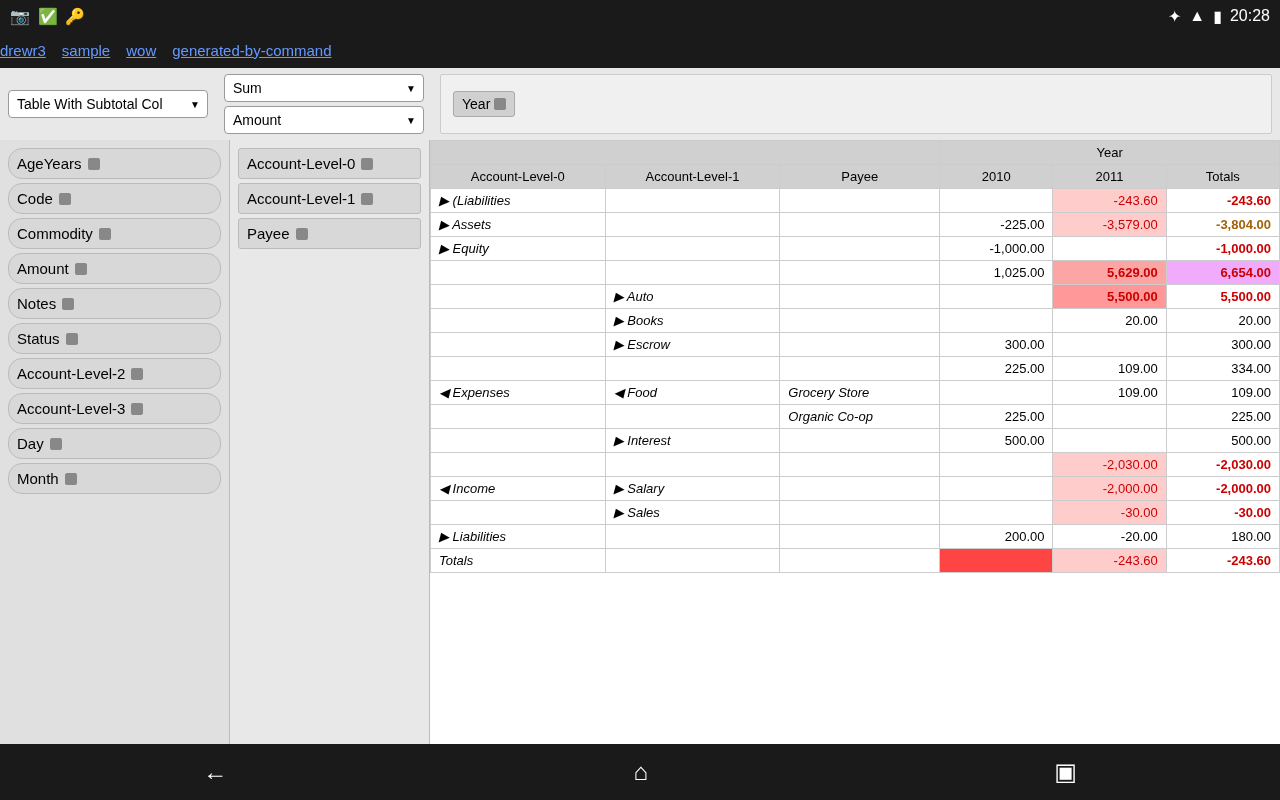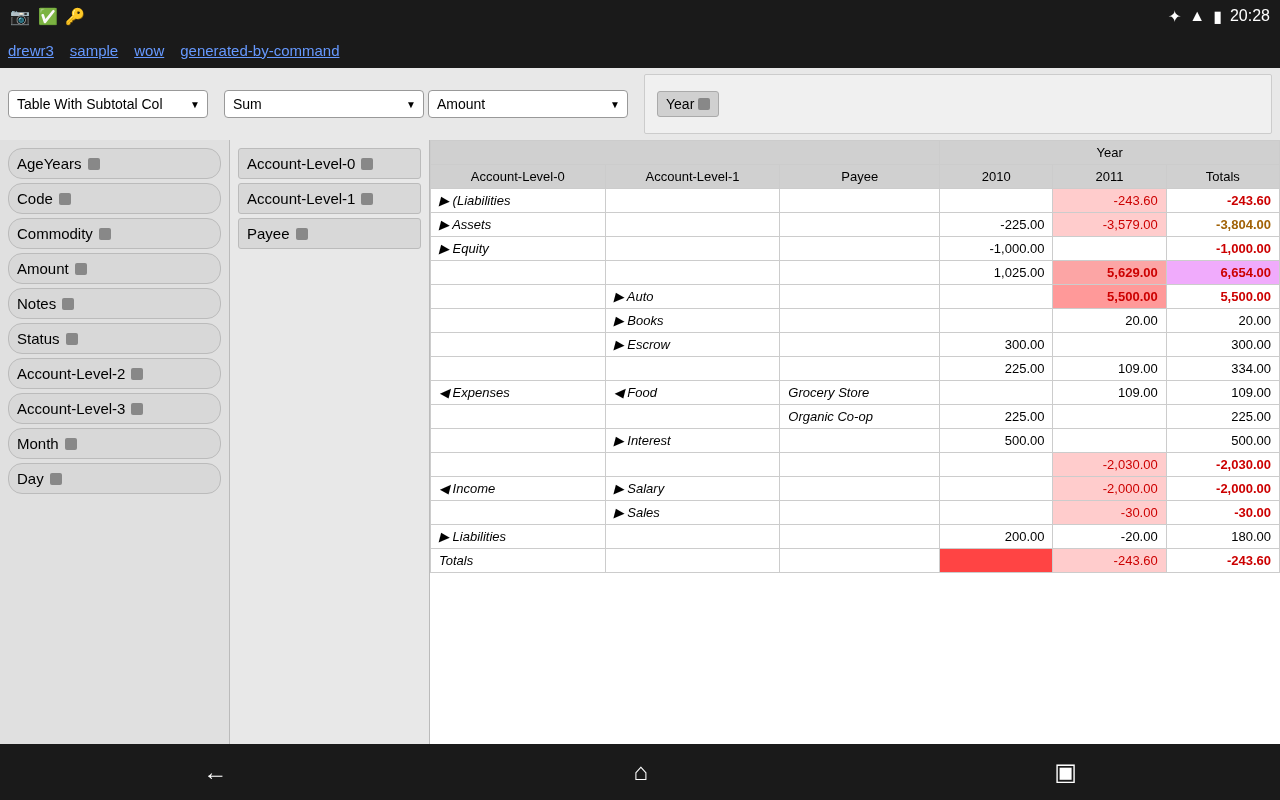--- a/index.html
+++ b/index.html
@@ -25,21 +25,21 @@
     }
     #status-bar-left { display: flex; align-items: center; gap: 8px; }
     #status-bar-right { display: flex; align-items: center; gap: 8px; font-size: 16px; }
 
     
     #nav-bar {
       background: #1a1a1a;
       height: 36px;
       display: flex;
       align-items: center;
-      padding: 0 8px;
+      padding: 0 0;
       gap: 16px;
     }
     #nav-bar a {
       color: #6699ff;
       text-decoration: underline;
       font-size: 15px;
       cursor: pointer;
     }
 
     
@@ -54,21 +54,21 @@
     #toolbar {
       display: flex;
       align-items: center;
       padding: 6px 8px;
       gap: 8px;
       background: #e8e8e8;
     }
 
     #right-controls {
       display: flex;
-      flex-direction: row;
+      flex-direction: column;
       gap: 4px;
       margin-left: 8px;
     }
 
     .select-wrapper {
       position: relative;
       display: inline-block;
     }
     .select-wrapper::after {
       content: '▼';
@@ -322,25 +322,25 @@
       </div>
       <div class="sidebar-item">
         <span>Account-Level-2</span>
         <span class="item-handle"></span>
       </div>
       <div class="sidebar-item">
         <span>Account-Level-3</span>
         <span class="item-handle"></span>
       </div>
       <div class="sidebar-item">
+        <span>Day</span>
+        <span class="item-handle"></span>
+      </div>
+      <div class="sidebar-item">
         <span>Month</span>
-        <span class="item-handle"></span>
-      </div>
-      <div class="sidebar-item">
-        <span>Day</span>
         <span class="item-handle"></span>
       </div>
     </div>
 
     <div id="middle-panel">
       <div class="column-item">
         <span>Account-Level-0</span>
         <span class="item-handle"></span>
       </div>
       <div class="column-item">

